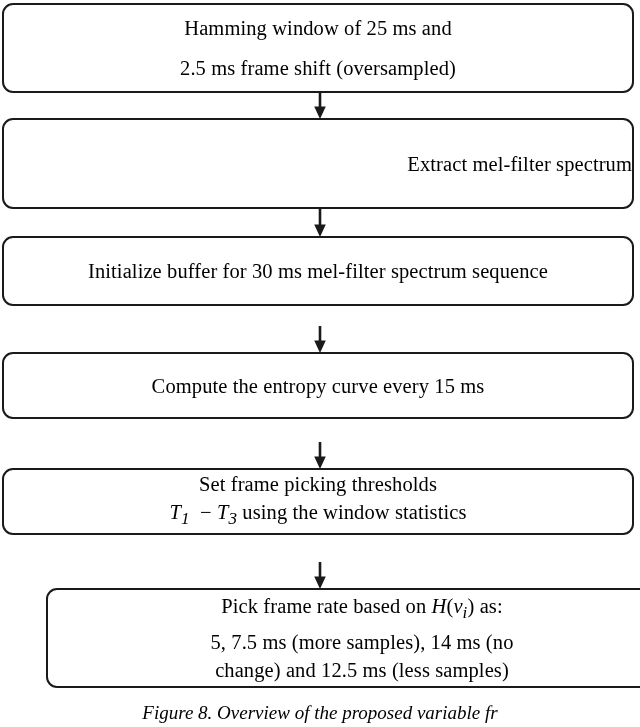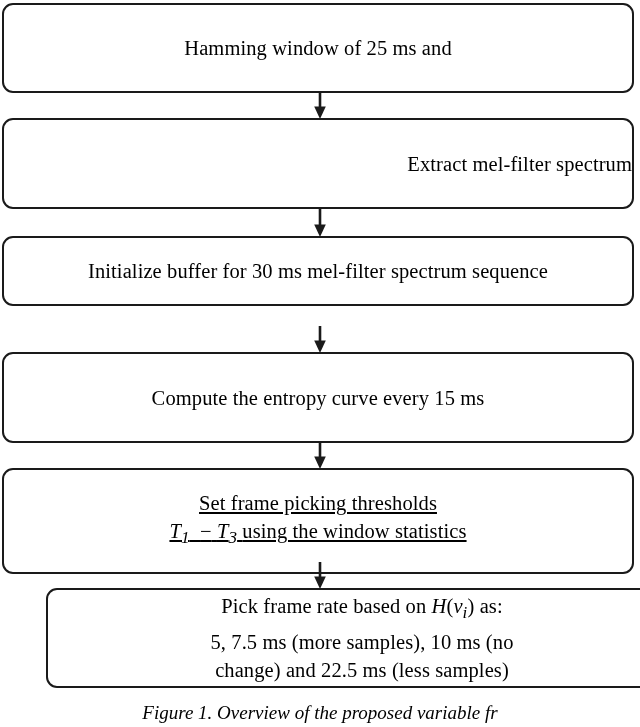--- a/index.html
+++ b/index.html
@@ -68,37 +68,38 @@
     font-size: 19px;
     line-height: 26px;
     font-style: italic;
     white-space: nowrap;
     overflow: hidden;
   }
   
   #node-1 { top: 3px;   height: 90px; gap: 12px;  }
   #node-2 { top: 118px; height: 91px; align-items: flex-end;  }
   #node-3 { top: 236px; height: 70px;  }
-  #node-4 { top: 352px; height: 91px;  }
-  #node-5 { top: 468px; height: 106px; text-decoration: underline;  }
+  #node-4 { top: 352px; height: 67px;  }
+  #node-5 { top: 468px; height: 67px;  }
   #node-6 { top: 588px; height: 100px; margin-left: 44px; }
 
   #conn-1 { top: 92px;  height: 27px; }
   #conn-2 { top: 208px; height: 29px; }
   #conn-3 { top: 326px; height: 27px; }
   #conn-4 { top: 442px; height: 27px; }
   #conn-5 { top: 562px; height: 27px; }
 </style>
 </head>
 <body>
 
 <div id="flowchart">
 
   <div class="node" id="node-1">
     <span class="line">Hamming window of 25 ms and</span>
+    <span class="line">2.5 ms frame shift (oversampled)</span>
   </div>
 
   <div class="connector" id="conn-1">
     <svg width="22" height="27" viewBox="0 0 22 27" aria-hidden="true">
       <line x1="11" y1="0" x2="11" y2="18" stroke="#1a1a1a" stroke-width="2.6"></line>
       <polygon points="11,27 5.2,14.5 16.8,14.5" fill="#1a1a1a"></polygon>
     </svg>
   </div>
 
   <div class="node" id="node-2">
@@ -141,19 +142,19 @@
 
   <div class="connector" id="conn-5">
     <svg width="22" height="27" viewBox="0 0 22 27" aria-hidden="true">
       <line x1="11" y1="0" x2="11" y2="18" stroke="#1a1a1a" stroke-width="2.6"></line>
       <polygon points="11,27 5.2,14.5 16.8,14.5" fill="#1a1a1a"></polygon>
     </svg>
   </div>
 
   <div class="node" id="node-6">
     <span class="line"><span>Pick frame rate based on</span> <span class="math">H</span><span class="upright">(</span><span class="math">ν</span><sub class="math">i</sub><span class="upright">)</span> <span>as:</span></span>
-    <span class="line">5, 7.5 ms (more samples), 10 ms (no</span>
-    <span class="line">change) and 22.5 ms (less samples)</span>
+    <span class="line">5, 7.5 ms (more samples), 14 ms (no</span>
+    <span class="line">change) and 12.5 ms (less samples)</span>
   </div>
 
 </div>
 
-<div class="caption">Figure 1.   Overview of the proposed variable fr</div>
+<div class="caption">Figure 8.   Overview of the proposed variable fr</div>
 
 </body></html>

